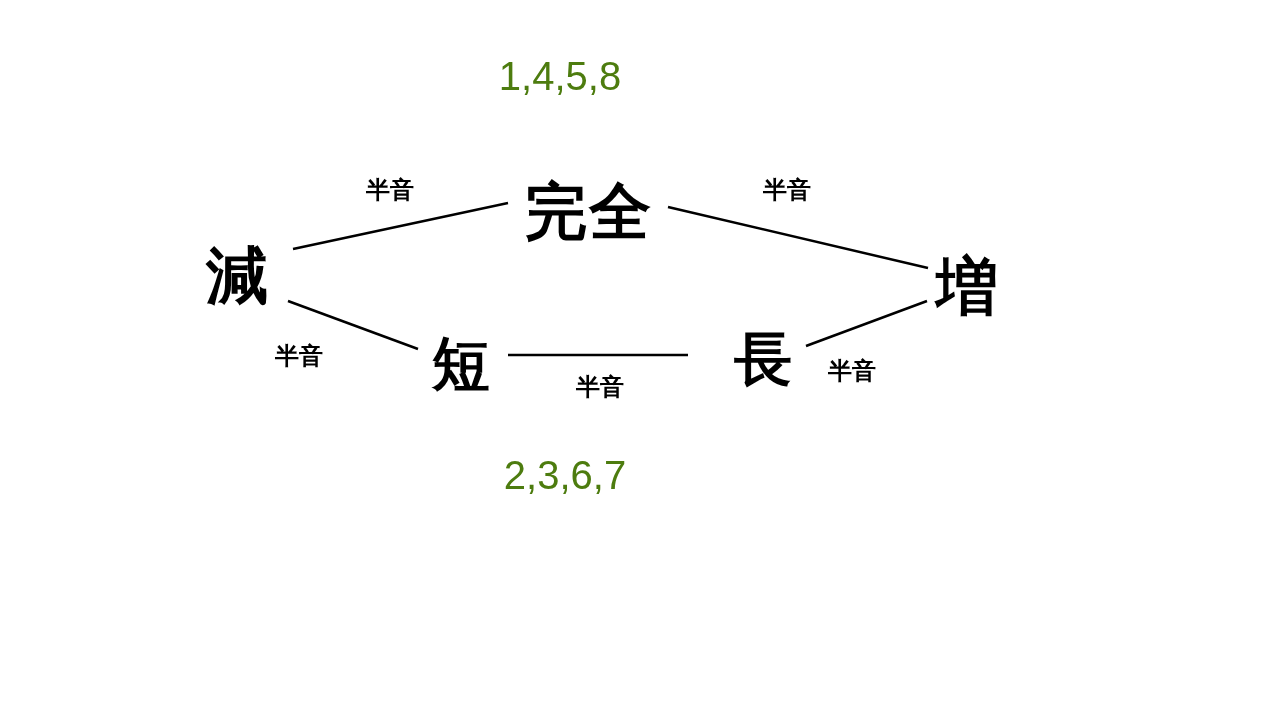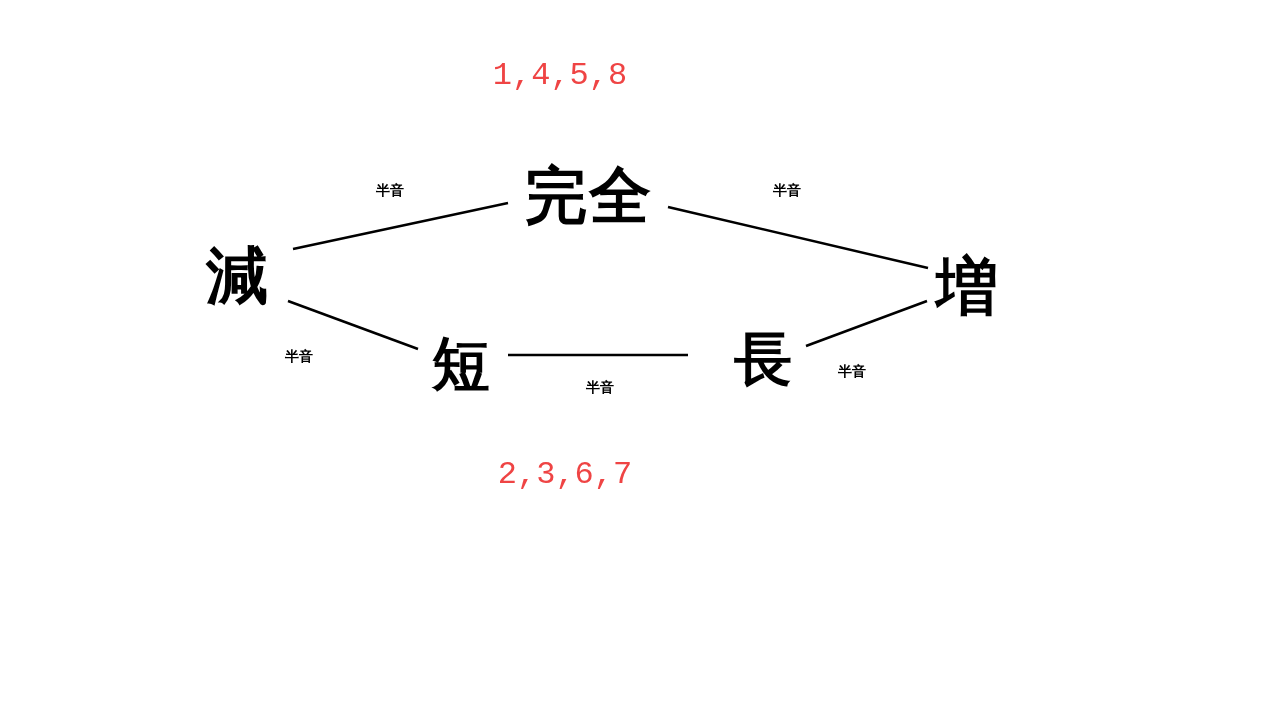--- a/index.html
+++ b/index.html
@@ -42,30 +42,30 @@
     font-size: 62px;
   }
   .node-mid {
     font-size: 58px;
   }
   .edge-label {
     position: absolute;
     transform: translate(-50%, -50%);
     color: #000000;
     font-weight: 700;
-    font-size: 14px;
+    font-size: 24px;
     white-space: nowrap;
     line-height: 1;
   }
   .interval-numbers {
     position: absolute;
     transform: translate(-50%, -50%);
-    color: #ef4444;
-    font-family: Liberation Mono, monospace;
-    font-size: 32px;
+    color: #4d7c0f;
+    font-family: Liberation Sans, sans-serif;
+    font-size: 40px;
     font-weight: 400;
     white-space: nowrap;
     line-height: 1;
   }
 </style>
 </head>
 <body>
 
 <div class="canvas">
 
@@ -74,21 +74,21 @@
     <line x1="668" y1="207" x2="928" y2="268" stroke="#000000" stroke-width="2.5"></line>
     <line x1="288" y1="301" x2="418" y2="349" stroke="#000000" stroke-width="2.5"></line>
     <line x1="508" y1="355" x2="688" y2="355" stroke="#000000" stroke-width="2.5"></line>
     <line x1="806" y1="346" x2="927" y2="301" stroke="#000000" stroke-width="2.5"></line>
   </svg>
 
   <div class="interval-numbers" style="left:560px; top:76px;">1,4,5,8</div>
 
   <div class="interval-numbers" style="left:565px; top:475px;">2,3,6,7</div>
 
-  <div class="node node-large" style="left:589px; top:196px;">完全</div>
+  <div class="node node-large" style="left:589px; top:212px;">完全</div>
 
   <div class="node node-large" style="left:238px; top:276px;">減</div>
 
   <div class="node node-large" style="left:968px; top:287px;">増</div>
 
   <div class="node node-mid" style="left:462px; top:364px;">短</div>
 
   <div class="node node-mid" style="left:764px; top:359px;">長</div>
 
   <div class="edge-label" style="left:390px; top:190px;">半音</div>

